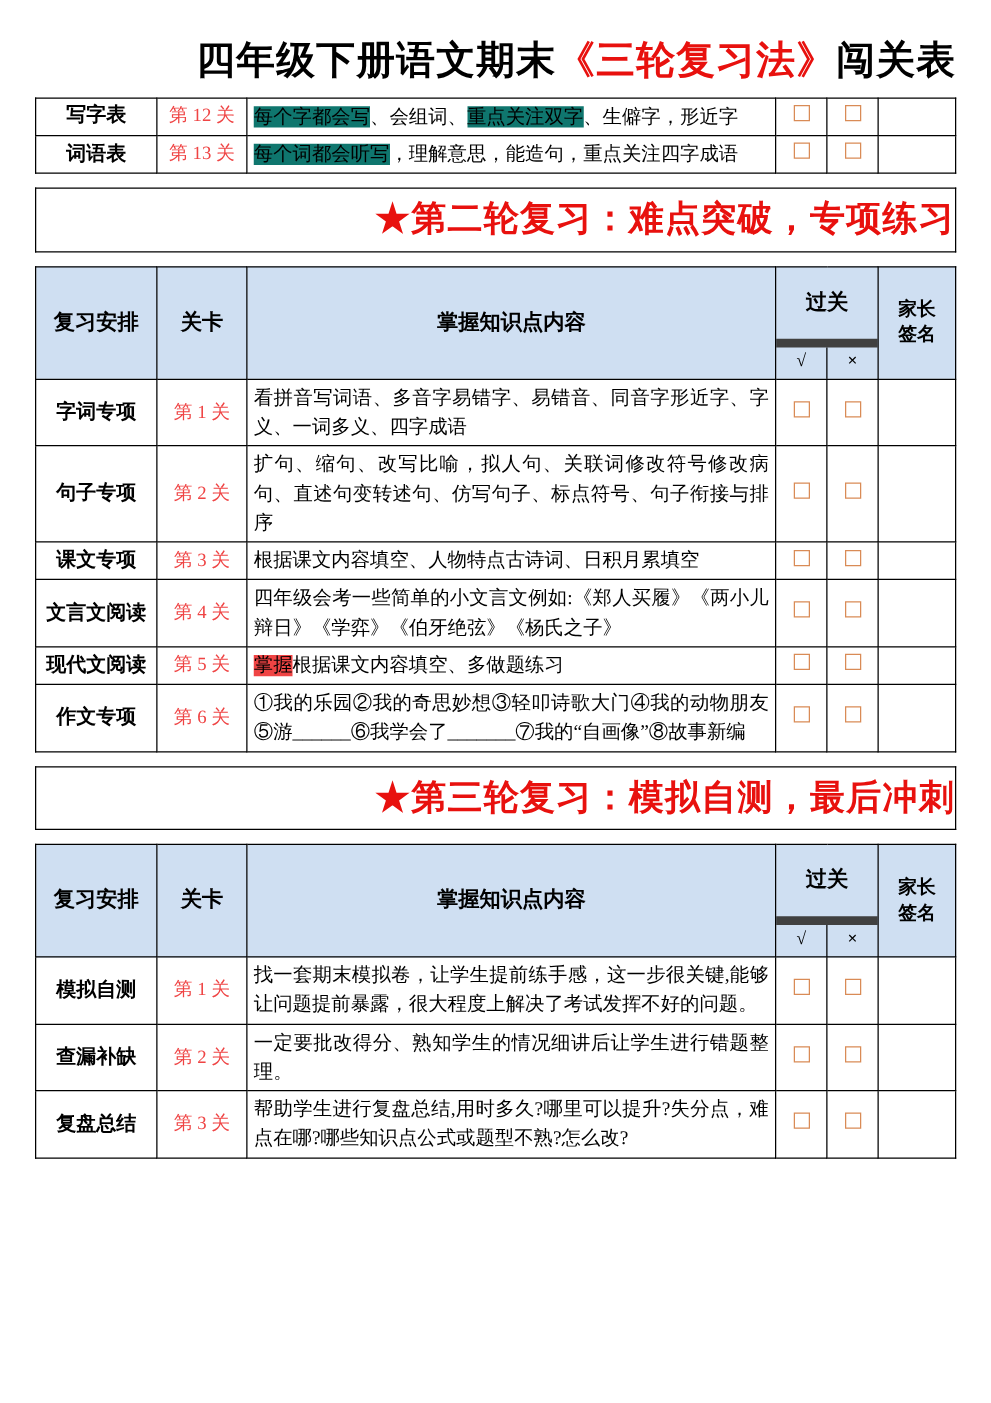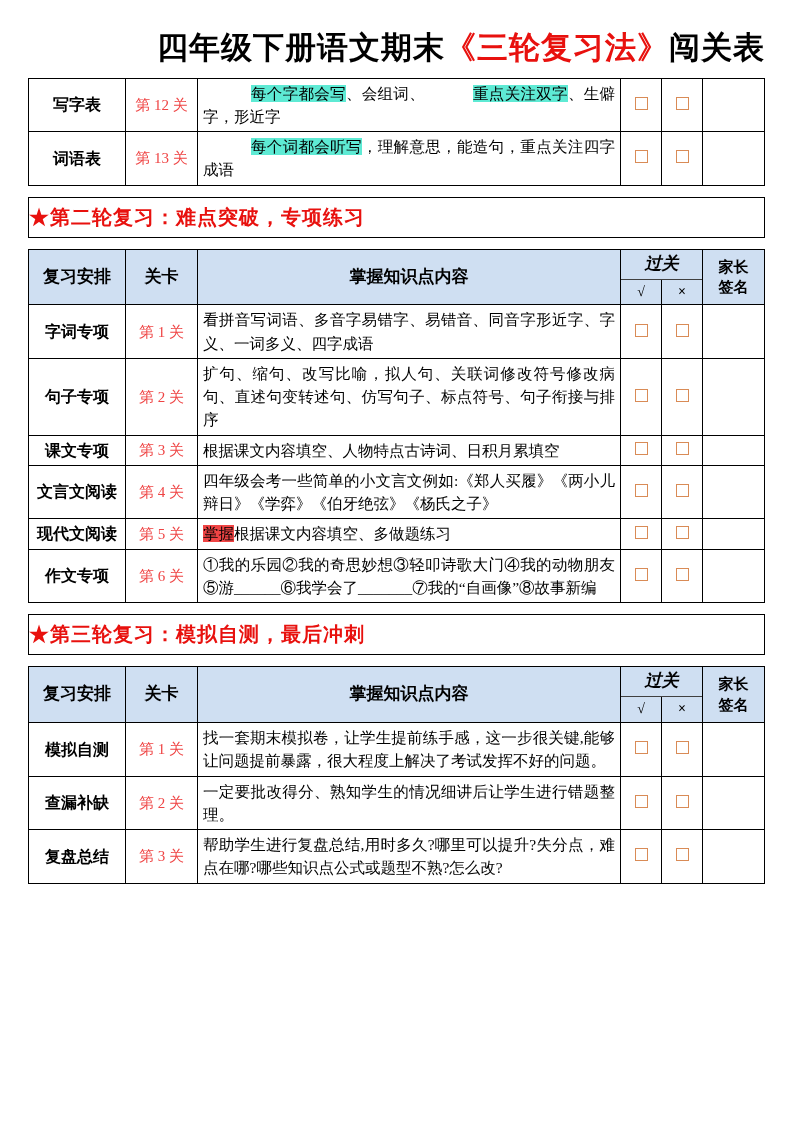--- a/index.html
+++ b/index.html
@@ -91,49 +91,47 @@
     font-size: 17px;
     padding: 4px 0;
   }
   .hdr .sub {
     font-size: 15px;
   }
   .hdr-split {
     padding: 0 !important;
   }
   .hdr-split .top {
-    border-bottom: 1px solid #404040;
-    padding: 3px 0;
-    font-style: italic;
+    border-bottom: 7px solid #404040;
+    padding: 17px 0;
   }
   .hdr-split .bot {
     display: flex;
   }
   .hdr-split .bot > div {
     flex: 1;
     padding: 3px 0;
     font-size: 14px;
   }
   .hdr-split .bot > div:first-child {
     border-right: 1px solid #000;
   }
   
   .banner td {
-    text-align: left;
+    text-align: right;
     font-weight: bold;
     font-family: "Liberation Serif", serif;
-    font-size: 20px;
+    font-size: 28px;
     color: #e8110e;
     padding: 6px 0;
     letter-spacing: 1px;
   }
   
   .hl-yellow {
-    background: #5eead4;
-    margin-left: 48px;
+    background: #0f766e;
   }
   .hl-peach {
     background: #ef4444;
   }
   .spacer {
     height: 11px;
   }
 </style>
 </head>
 <body>

